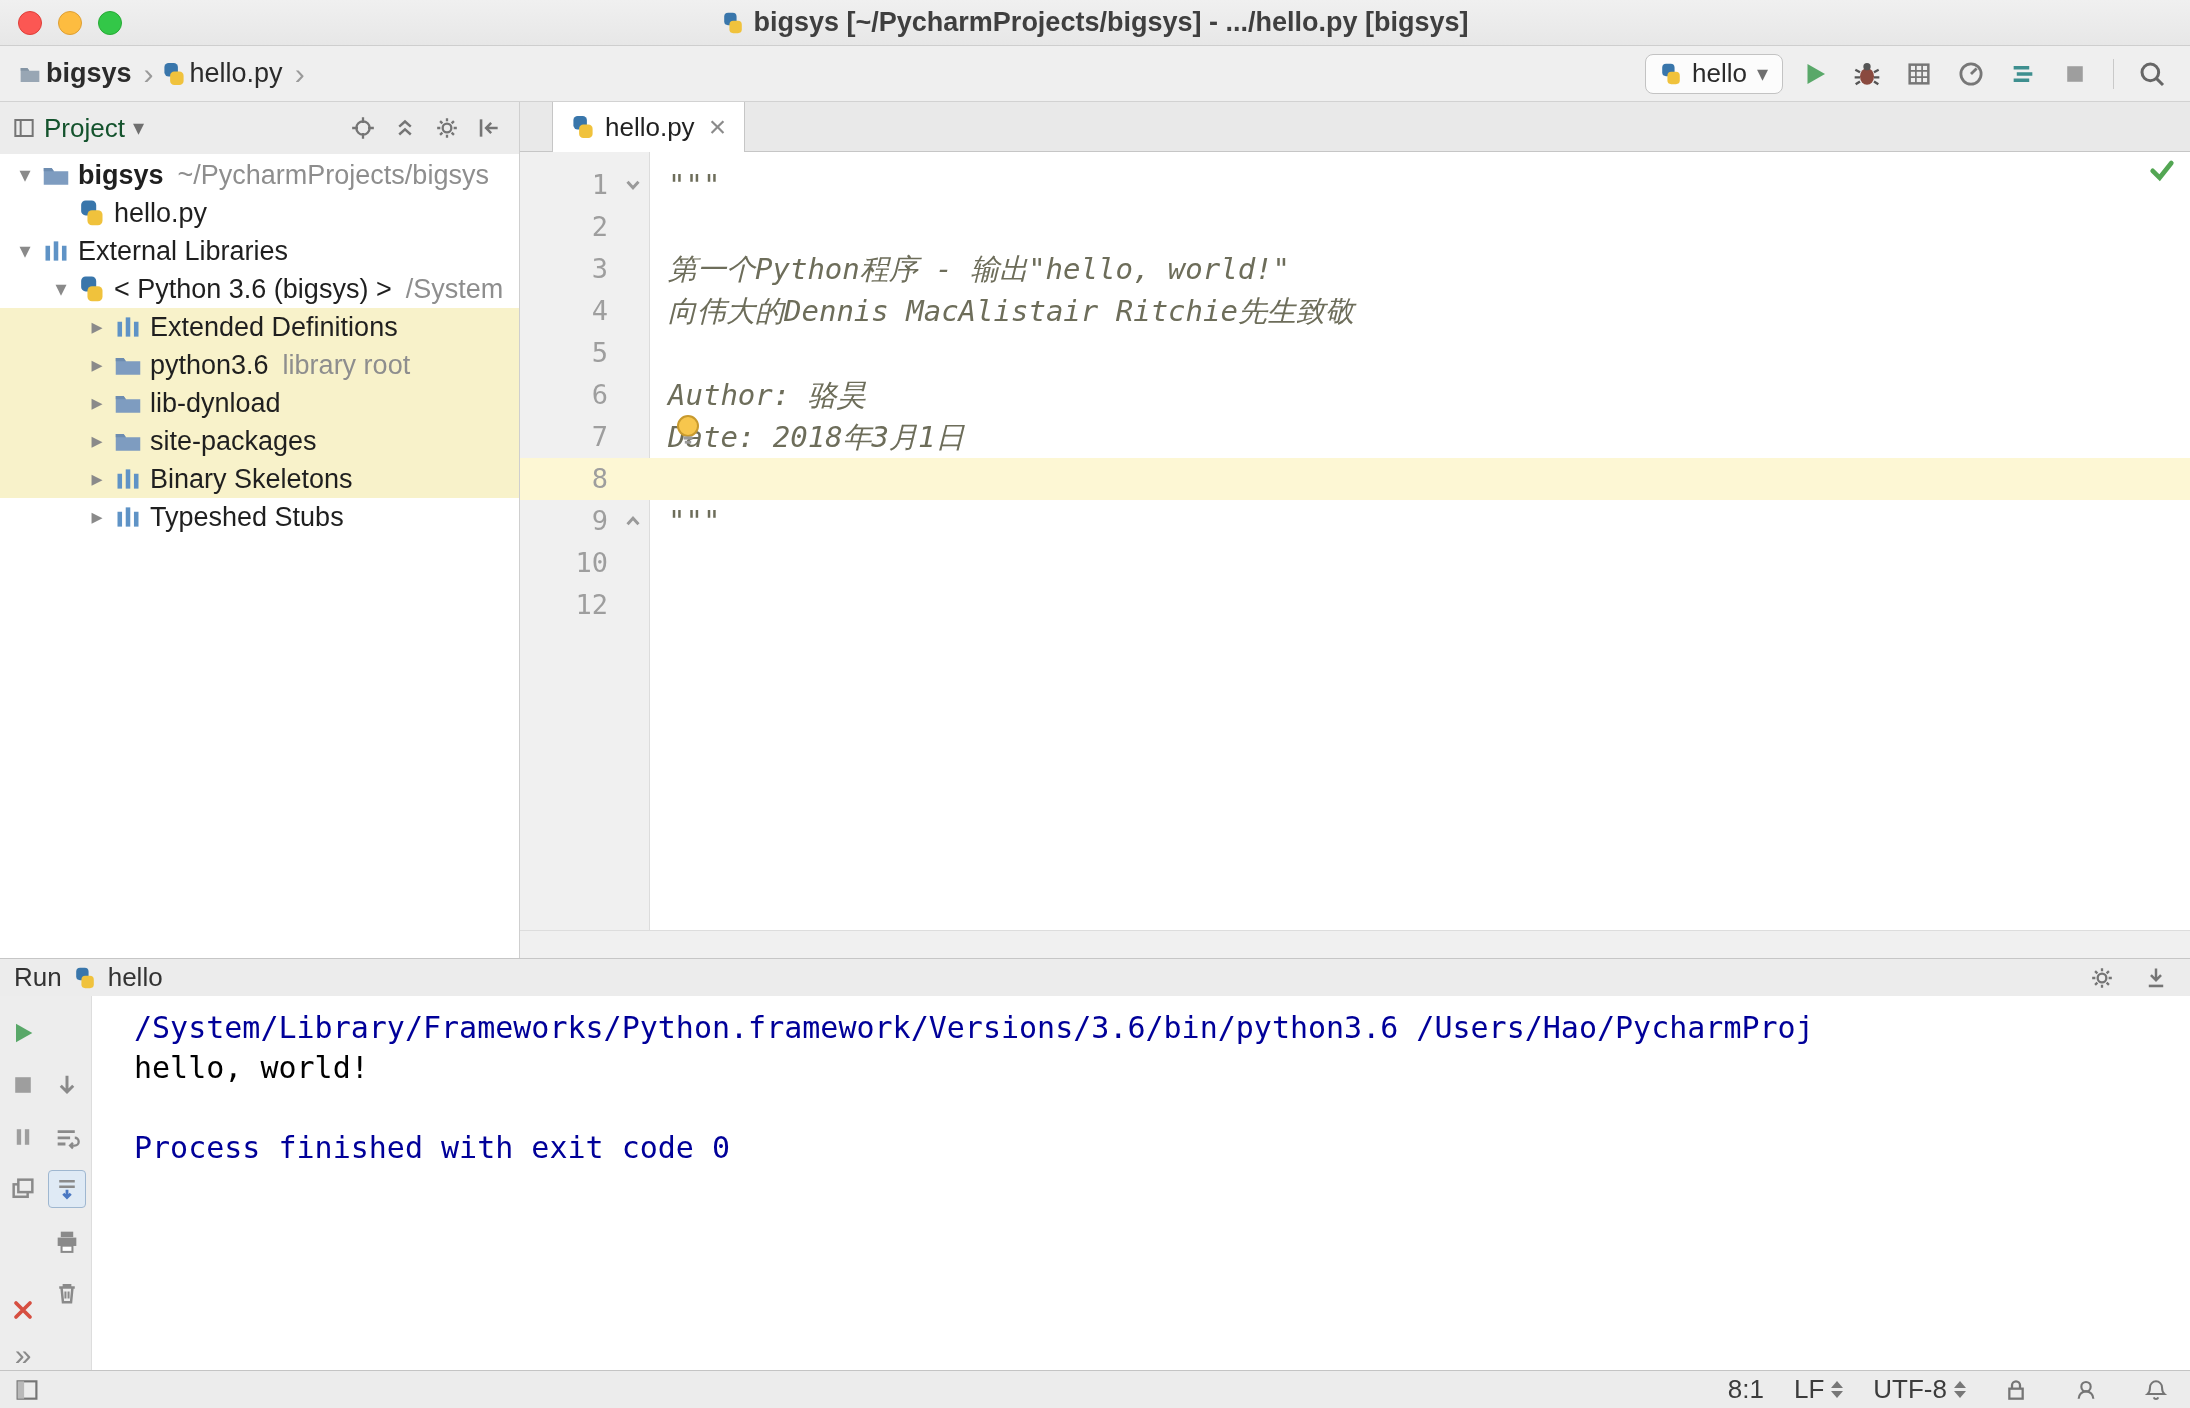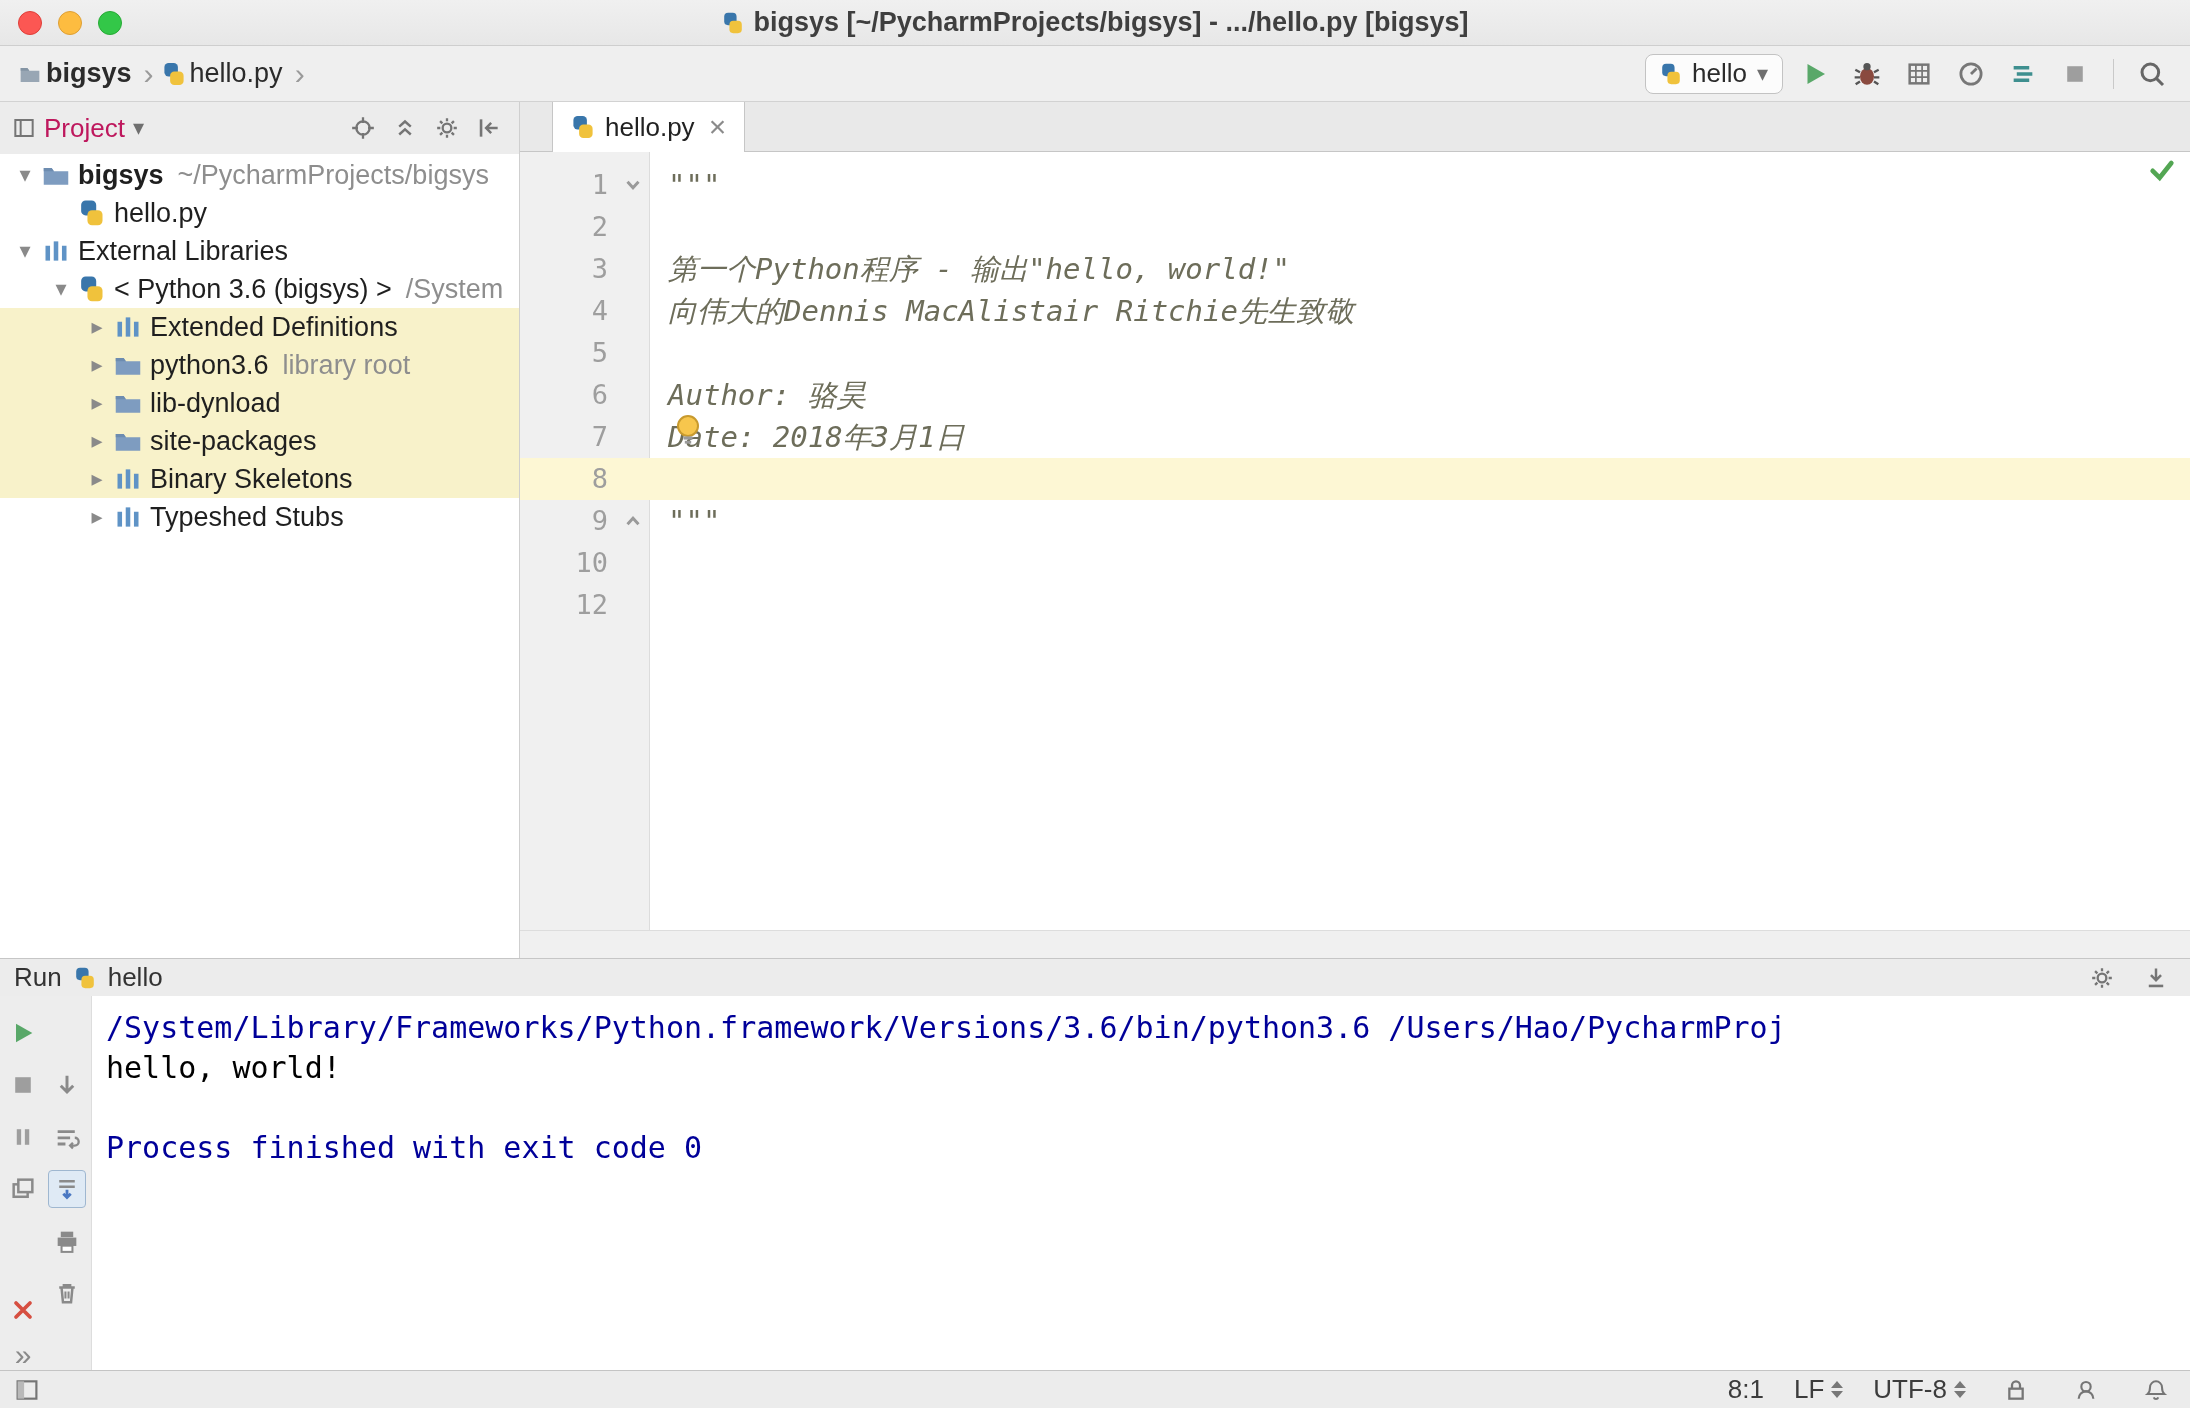--- a/index.html
+++ b/index.html
@@ -33,21 +33,21 @@
   .vsep { width:1px; height: 30px; background:#c9c9c9; margin: 0 6px; }
 
   
   .main { height: 856px; flex: 0 0 856px; display: flex; min-height: 0; }
 
   
   .project-panel { width: 520px; flex: 0 0 520px; border-right: 1px solid #cfcfcf;
     background:#fff; display:flex; flex-direction:column; overflow:hidden; }
   .project-header { height: 52px; flex: 0 0 52px; background:#ececec; display:flex; align-items:center;
     padding: 0 12px; gap: 8px; }
-  .ph-title { font-size: 26px; color:#be185d; }
+  .ph-title { font-size: 26px; color:#14532d; }
   .ph-icons { margin-left:auto; display:flex; align-items:center; gap: 6px; }
   .ph-icons .tbtn { width: 36px; height:36px; }
   .project-tree { flex:1; overflow:hidden; padding-top: 2px; }
   .tree-row { height: 38px; display:flex; align-items:center; font-size: 27px; color:#1f1f1f;
     white-space: nowrap; overflow:hidden; cursor: default; }
   .tree-row.hl { background:#f8f2ca; }
   .indent { flex: 0 0 auto; }
   .twirl { width: 30px; flex:0 0 30px; text-align:center; color:#8a8a8a; font-size: 22px; }
   .ticon { width: 32px; flex:0 0 32px; height: 30px; display:flex; align-items:center; justify-content:center; }
   .ticon svg { width: 28px; height: 28px; }
@@ -89,21 +89,21 @@
   .rh-title, .rh-config { font-size: 26px; color:#333; }
   .rh-right { margin-left:auto; display:flex; align-items:center; gap: 14px; }
   .run-body { height: 374px; flex: 0 0 374px; display:flex; background:#fff; min-width:0; }
   .run-toolbar { width: 92px; flex: 0 0 92px; background:#ededed; border-right:1px solid #ddd; position:relative; }
   .rbtn { position:absolute; width: 38px; height: 38px; display:flex; align-items:center; justify-content:center; cursor:pointer; }
   .rbtn.ca { left: 4px; } .rbtn.cb { left: 48px; }
   .rbtn.selected { background:#dfeaf5; border:1px solid #9fb7d0; border-radius: 4px; }
   .rbtn.more { color:#8a8a8a; font-size: 30px; }
   .console { flex:1; min-width:0; overflow:hidden; padding: 12px 0 0 14px;
     font-family: "DejaVu Sans Mono", monospace; font-size: 30px; line-height: 40px; }
-  .cline { white-space: pre; min-height: 40px; }
+  .cline { white-space: pre; min-height: 40px; margin-left: 28px; }
   .cline.system { color:#000099; }
   .cline.stdout { color:#000; }
 
   
   .statusbar { height: 38px; flex: 0 0 38px; background:#ececec; border-top:1px solid #c4c4c4;
     display:flex; align-items:center; padding: 0 14px; gap: 14px; }
   .sb-msg { font-size: 26px; color:#3c3c3c; }
   .sb-right { margin-left:auto; display:flex; gap: 30px; }
   .sb-item { font-size: 26px; color:#3c3c3c; display:flex; align-items:center; cursor:pointer; }
   .ud { display:inline-flex; flex-direction:column; gap: 3px; margin-left: 7px; }

